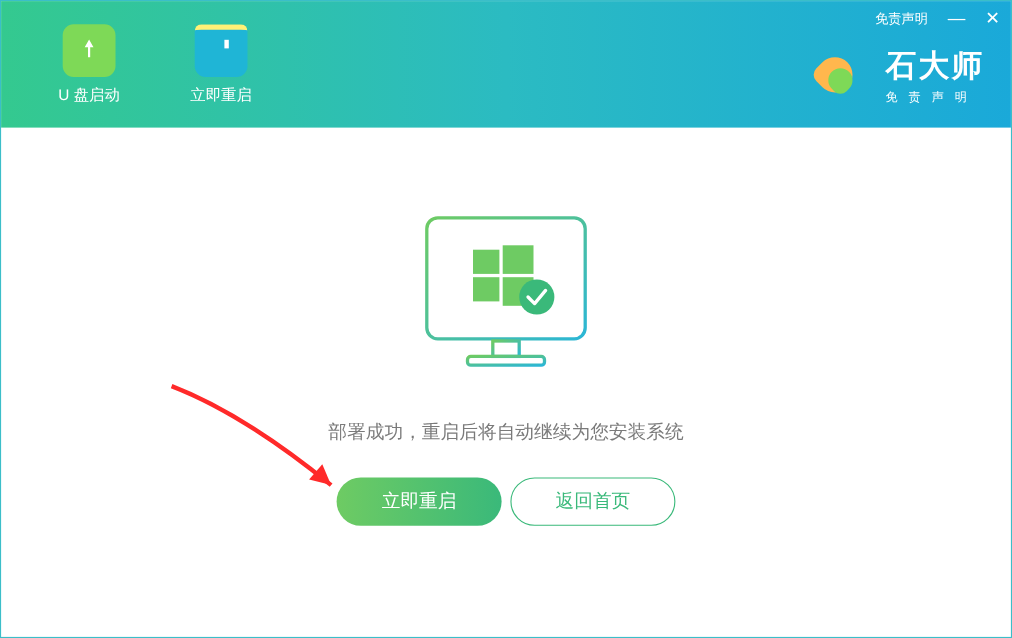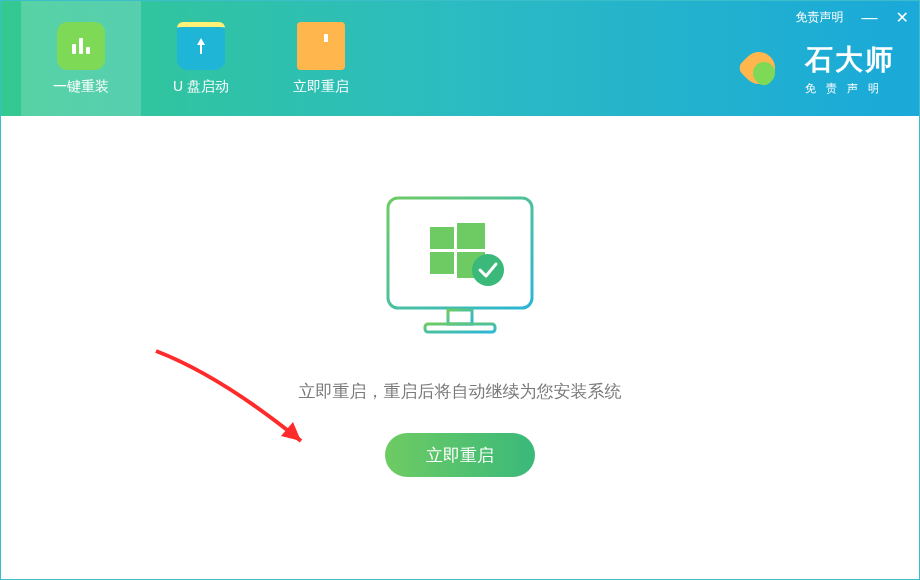--- a/index.html
+++ b/index.html
@@ -88,30 +88,20 @@
     }
     .arrow-overlay {
       position: absolute; pointer-events: none;
     }
   </style>
 </head>
 <body>
 
 <div class="header">
   <div class="nav">
-    <div class="nav-item active">
-      <div class="nav-icon-box">
-        <svg width="24" height="24" viewBox="0 0 24 24">
-            <rect x="3" y="10" width="4" height="10" fill="#fff" rx="1"></rect>
-            <rect x="10" y="4" width="4" height="16" fill="#fff" rx="1"></rect>
-            <rect x="17" y="13" width="4" height="7" fill="#fff" rx="1"></rect>
-          </svg>
-      </div>
-      <span>一键重装</span>
-    </div>
     <div class="nav-item">
       <div class="nav-icon-box">
         <svg width="18" height="24" viewBox="0 0 18 24">
             <path d="M9 2 L13 9 H10 V18 H8 V9 H5 Z" fill="#fff"></path>
           </svg>
       </div>
       <span>U 盘启动</span>
     </div>
     <div class="nav-item">
       <div class="nav-icon-box">
@@ -156,23 +146,24 @@
         <rect x="27" y="0" width="28" height="26" fill="#6ecb63"></rect>
         <rect x="0" y="29" width="24" height="22" fill="#6ecb63"></rect>
         <rect x="27" y="29" width="28" height="26" fill="#6ecb63"></rect>
       </g>
 
       <circle cx="118" cy="82" r="16" fill="#3ab97a"></circle>
       <path d="M110 82 L116 88 L126 76" stroke="#fff" stroke-width="3" fill="none" stroke-linecap="round" stroke-linejoin="round"></path>
     </svg>
   </div>
 
-  <div class="status-text">立即重启，重启后将自动继续为您安装系统</div>
+  <div class="status-text">部署成功，重启后将自动继续为您安装系统</div>
 
   <div class="button-row">
     <div class="btn btn-primary">立即重启</div>
+    <div class="btn btn-secondary">返回首页</div>
   </div>
 
   <svg class="arrow-overlay" style="left:150px; top:230px;" width="180" height="120" viewBox="0 0 180 120">
     <path d="M5 5 Q 70 30 150 95" stroke="#ff2a2a" stroke-width="4" fill="none"></path>
     <path d="M150 95 L130 90 L142 76 Z" fill="#ff2a2a"></path>
   </svg>
 </div>
 
 </body></html>

